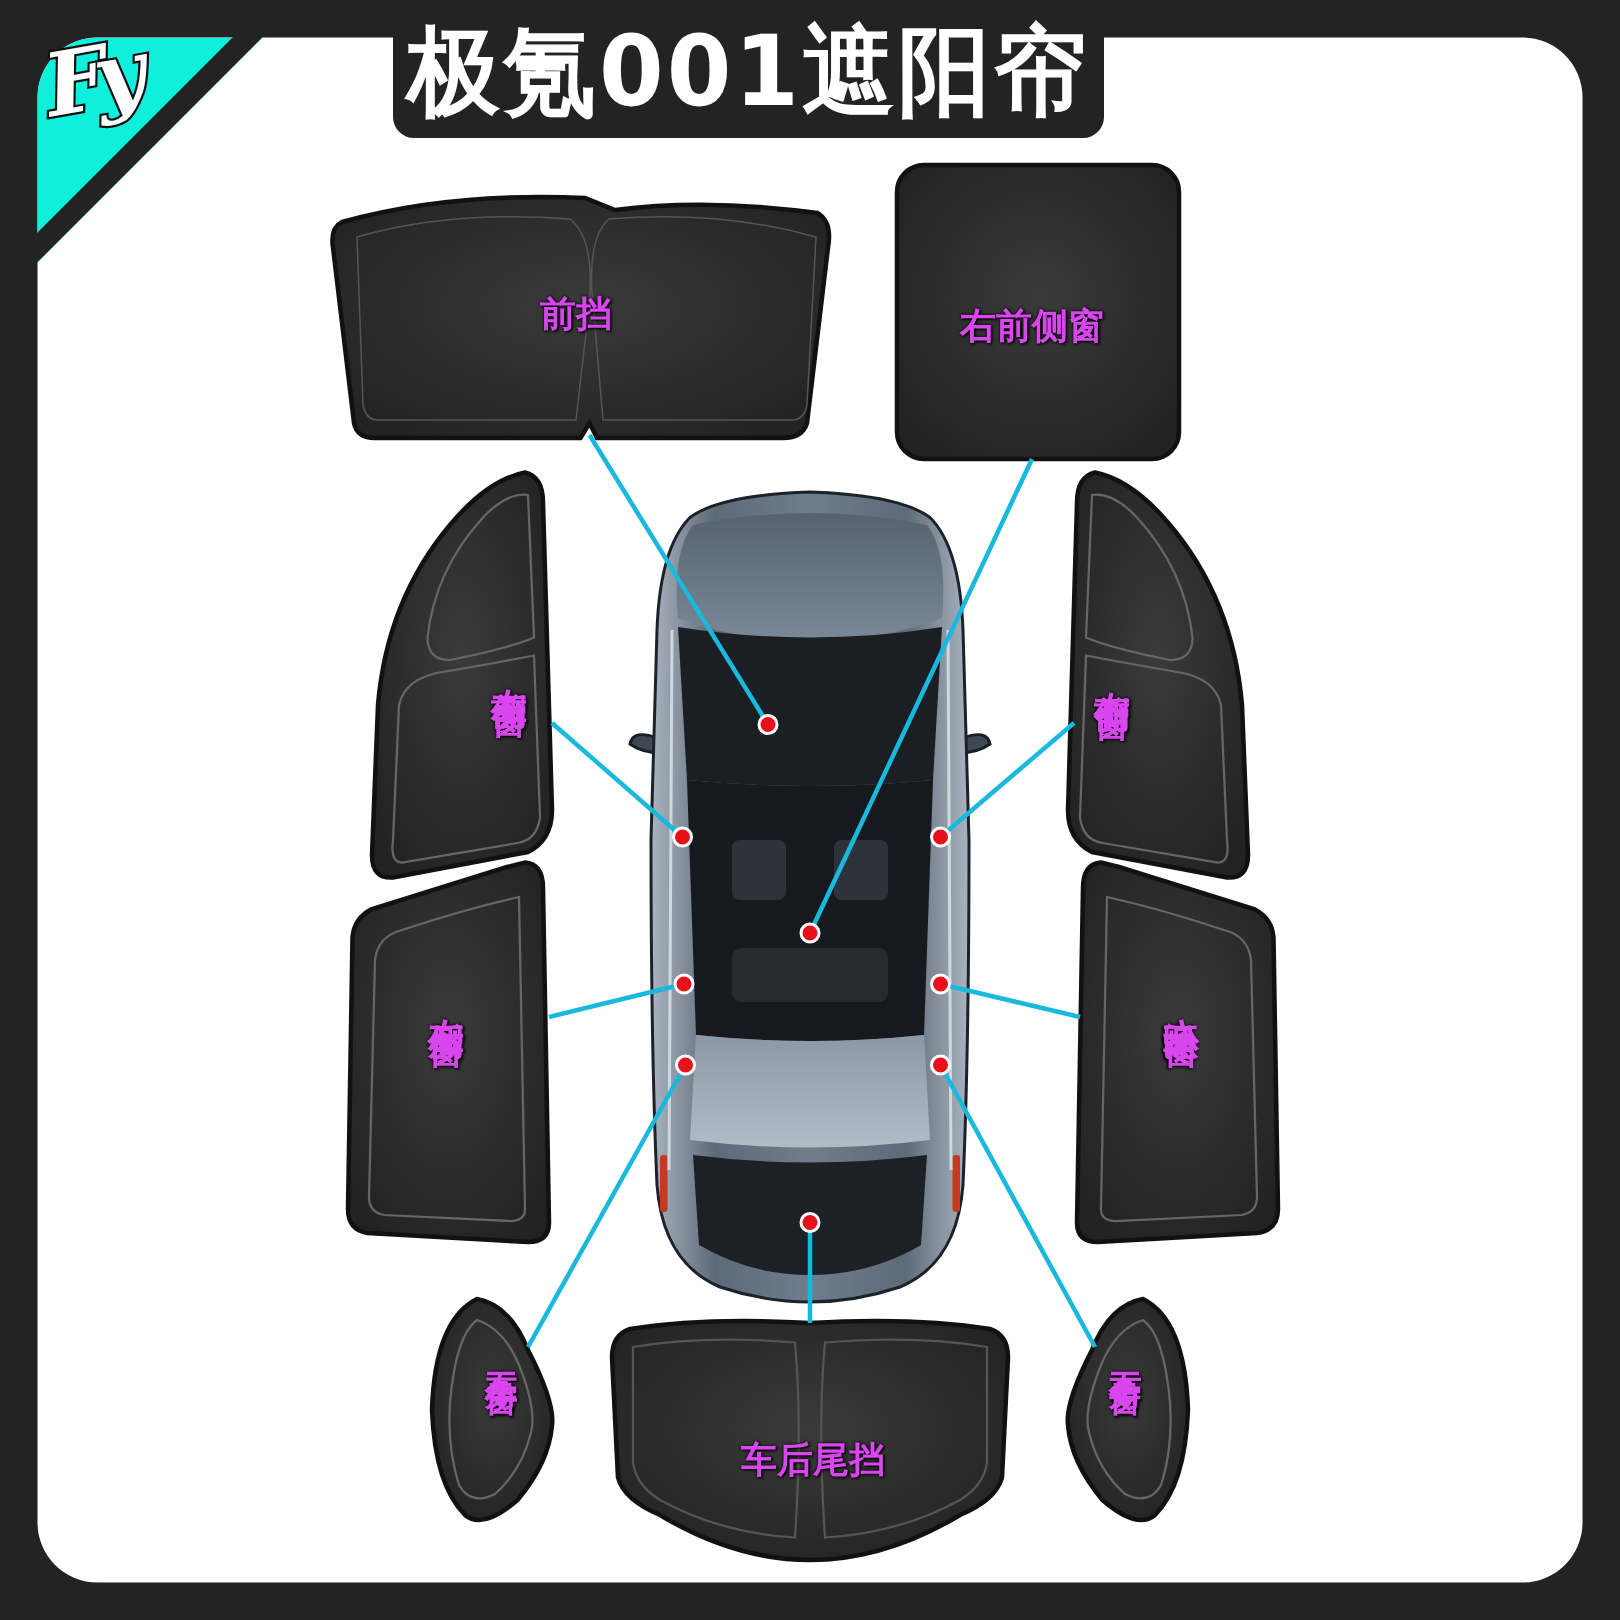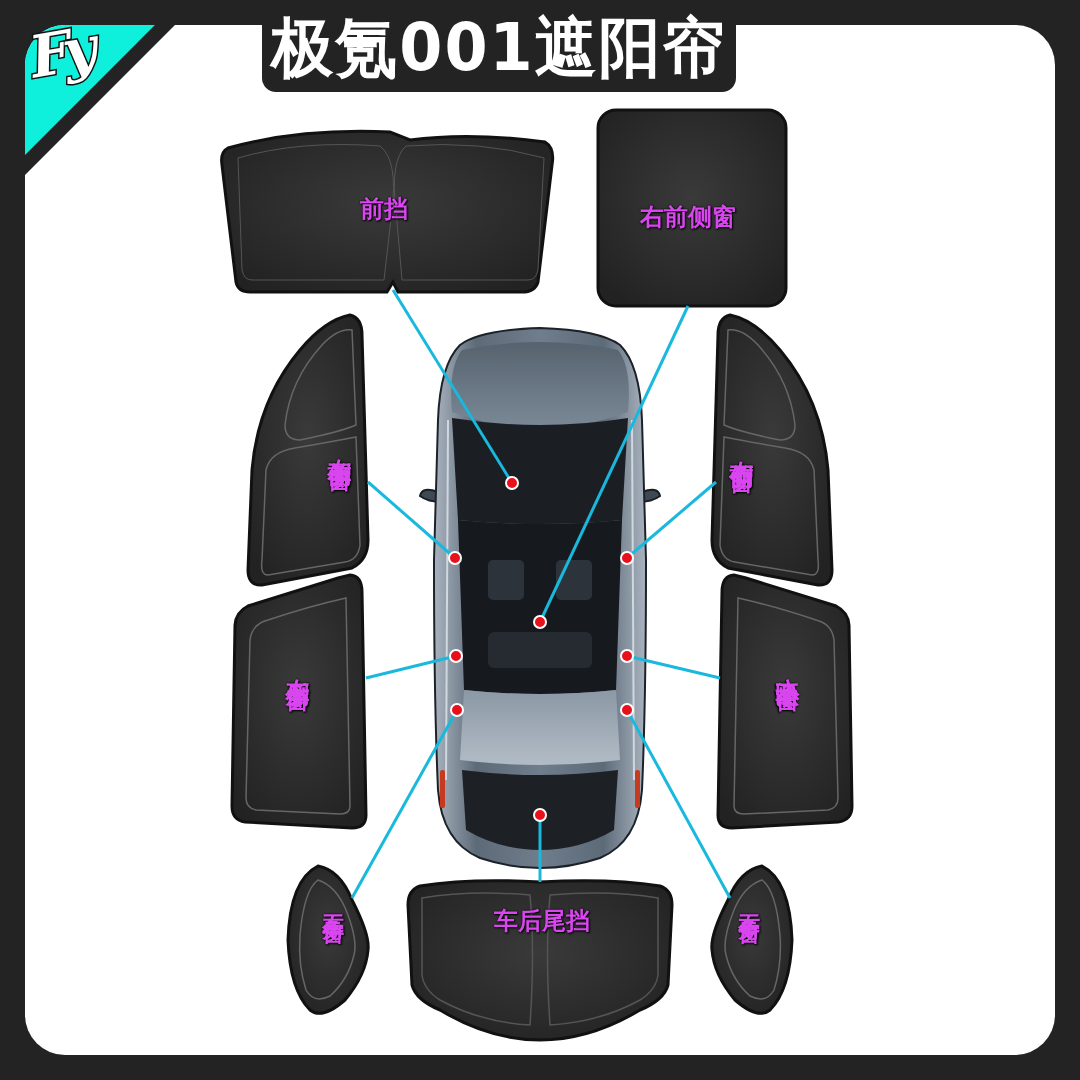--- a/index.html
+++ b/index.html
@@ -227,14 +227,14 @@
   </g>
 </svg>
 
 <div class="label" style="left:360px; top:196px;">前挡</div>
 <div class="label" style="left:640px; top:204px;">右前侧窗</div>
 <div class="label vertical" style="left:326px; top:440px;">左前侧窗</div>
 <div class="label vertical" style="left:728px; top:442px;">右前侧窗</div>
 <div class="label vertical" style="left:284px; top:660px;">左后侧窗</div>
 <div class="label vertical mirror" style="left:774px; top:660px;">左后侧窗</div>
 <div class="label vertical" style="left:322px; top:896px; font-size:22px;">左三角窗</div>
-<div class="label" style="left:494px; top:908px;">车后尾挡</div>
+<div class="label" style="left:494px; top:960px;">车后尾挡</div>
 <div class="label vertical" style="left:738px; top:896px; font-size:22px;">右三角窗</div>
 
 </body></html>

